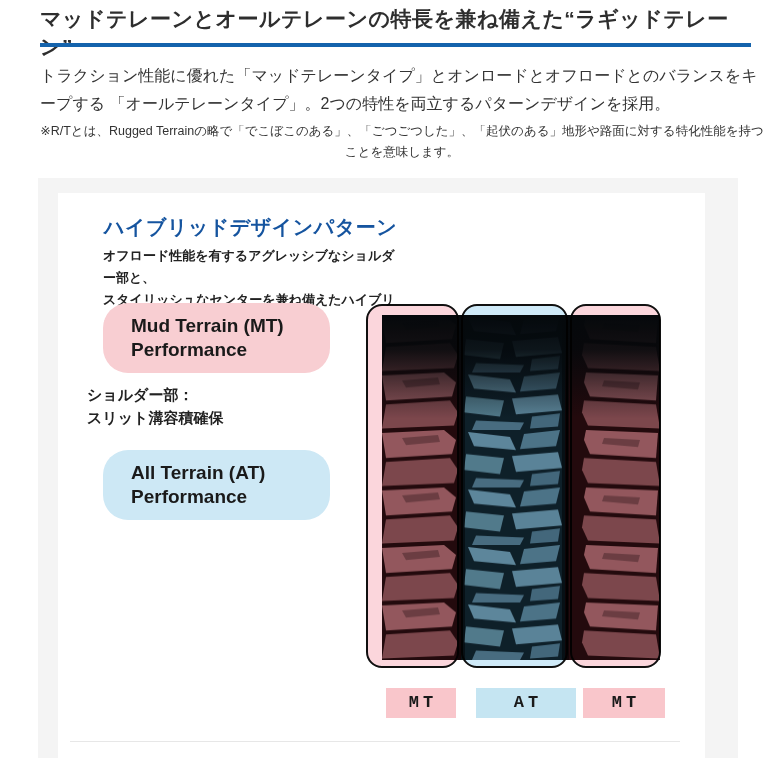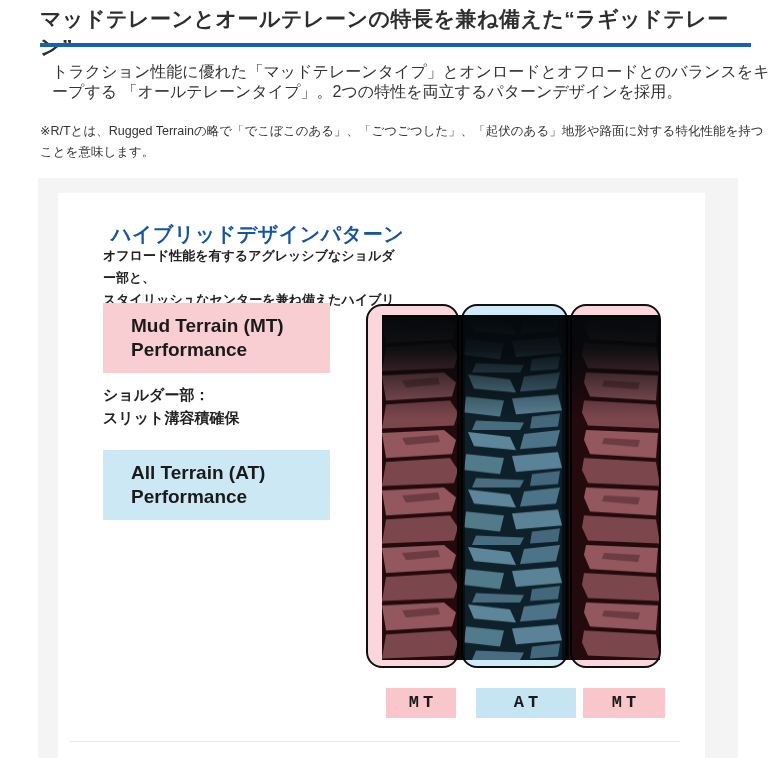--- a/index.html
+++ b/index.html
@@ -14,52 +14,52 @@
   
   .page-title{
     left:40px;top:5px;width:720px;
     font-size:21px;font-weight:bold;color:#2e2e2e;letter-spacing:0.5px;
   }
   .title-underline{
     left:40px;top:43px;width:711px;height:4px;
     background:var(--underline-blue,#1463ac);
   }
   .intro{
-    left:52px;top:62px;width:724px;
-    font-size:16px;line-height:20px;color:#333;
+    left:40px;top:62px;width:724px;
+    font-size:16px;line-height:28px;color:#333;
   }
   .rt-note{
     left:40px;top:121px;width:724px;
-    font-size:12.5px;line-height:21px;color:#333;
+    font-size:12.5px;line-height:21px;color:#333;text-align:center;
   }
 
   
   .gray-panel{left:38px;top:178px;width:700px;height:580px;background:#f4f4f4;}
   .white-card{left:58px;top:193px;width:647px;height:565px;background:#ffffff;}
 
   .section-heading{
     left:103px;top:213px;
     font-size:20px;font-weight:bold;color:var(--accent-blue,#15549f);
     letter-spacing:0.5px;
   }
   .section-desc{
     left:103px;top:245px;width:300px;
     font-size:13px;line-height:22px;font-weight:600;color:#222;
   }
 
   .feature-card{
     width:227px;height:70px;box-sizing:border-box;
     padding:11px 0 0 28px;
-    font-size:19px;line-height:24px;font-weight:bold;color:#1a1a1a;
+    font-size:19px;line-height:24px;font-weight:bold;color:#1a1a1a;border-radius:25px;
   }
   .card-mud{left:103px;top:303px;background:var(--card-pink,#f8ced2);}
   .card-at{left:103px;top:450px;background:var(--card-blue,#cde8f5);}
 
   .zone-note{
-    left:103px;top:383px;width:290px;
+    left:87px;top:383px;width:290px;
     font-size:15px;line-height:23px;font-weight:600;color:#222;
   }
   .zone-note.center{top:530px;}
 
   
   .tire-photo{left:382px;top:315px;width:278px;height:345px;display:block;}
 
   .ov{
     position:absolute;top:304px;height:364px;box-sizing:border-box;
     border:2px solid #101010;border-radius:16px;
@@ -86,21 +86,21 @@
 <body>
 
 <h1 class="abs page-title" style="margin:0;">マッドテレーンとオールテレーンの特長を兼ね備えた“ラギッドテレーン”</h1>
 <div class="abs title-underline"></div>
 <p class="abs intro" style="margin:0;">トラクション性能に優れた「マッドテレーンタイプ」とオンロードとオフロードとのバランスをキープする 「オールテレーンタイプ」。2つの特性を両立するパターンデザインを採用。</p>
 <p class="abs rt-note" style="margin:0;">※R/Tとは、Rugged Terrainの略で「でこぼこのある」、「ごつごつした」、「起伏のある」地形や路面に対する特化性能を持つことを意味します。</p>
 
 <div class="abs gray-panel"></div>
 <div class="abs white-card"></div>
 
-<h2 class="abs section-heading" style="margin:8px;">ハイブリッドデザインパターン</h2>
+<h2 class="abs section-heading" style="margin:1px;">ハイブリッドデザインパターン</h2>
 
 <div class="abs section-desc">
   <div>オフロード性能を有するアグレッシブなショルダー部と、</div>
   <div>スタイリッシュなセンターを兼ね備えたハイブリットデザイン。</div>
 </div>
 
 <div class="abs feature-card card-mud">
   <div>Mud Terrain (MT)</div>
   <div>Performance</div>
 </div>

